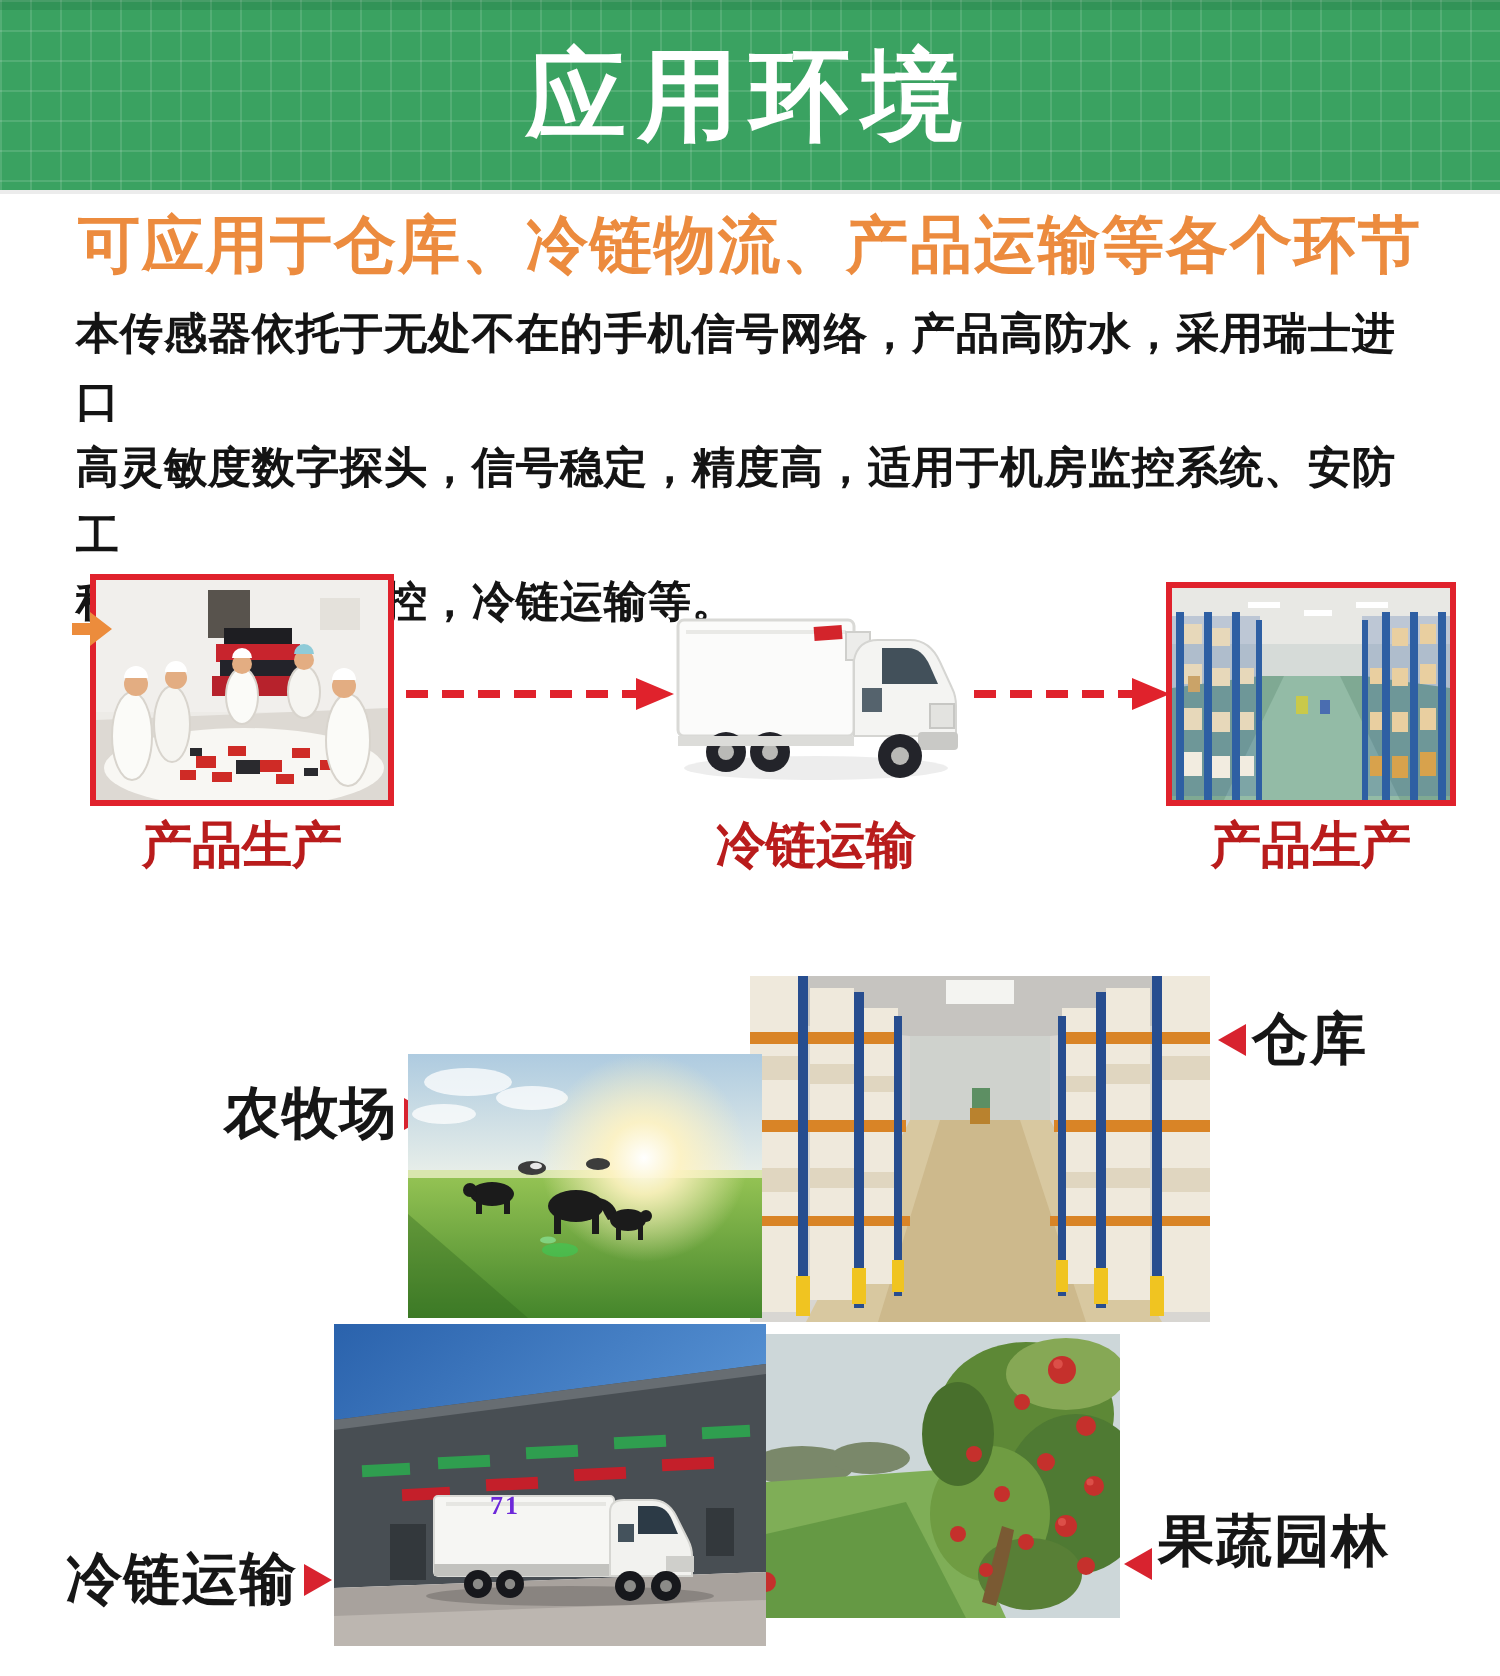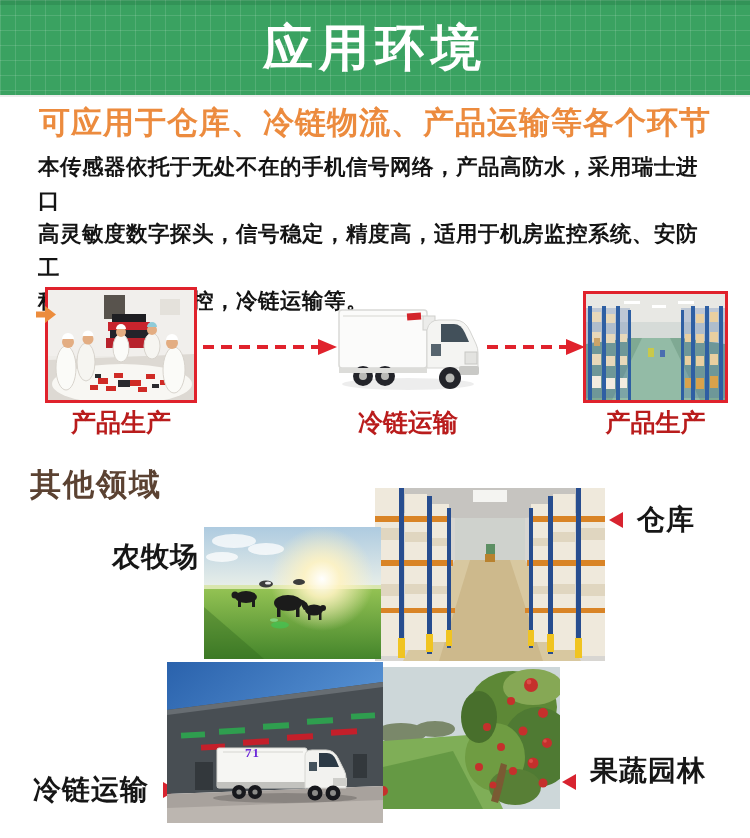--- a/index.html
+++ b/index.html
@@ -35,21 +35,21 @@
   .photo-plain{position:absolute;}
   .photo-frame svg,.photo-plain svg{display:block;width:100%;height:100%;}
   .flow-label{position:absolute;top:406px;font-size:25px;font-weight:bold;color:#b91c1c;text-align:center;}
   .orange-arrow{position:absolute;left:36px;top:306px;z-index:5;}
   .dashed-arrow{position:absolute;top:338px;}
   
   .section-heading{
     position:absolute;left:30px;top:464px;
     color:#5b4232;font-size:31px;font-weight:bold;letter-spacing:2px;
   }
-  .side-label{position:absolute;display:flex;align-items:center;gap:14px;font-weight:bold;color:#161616;}
+  .side-label{position:absolute;display:flex;align-items:center;gap:3px;font-weight:bold;color:#161616;}
   .side-label .txt{font-size:28px;letter-spacing:1px;}
   .tri-r{width:0;height:0;border-top:8px solid transparent;border-bottom:8px solid transparent;border-left:14px solid #d8232f;}
   .tri-l{width:0;height:0;border-top:8px solid transparent;border-bottom:8px solid transparent;border-right:14px solid #d8232f;}
   .dock-number{
     position:absolute;left:245px;top:745px;z-index:3;color:#6d28d9;font-size:13px;font-weight:bold;letter-spacing:1px;
   }
 </style>
 </head>
 <body>
 
@@ -227,21 +227,20 @@
       </g>
       <rect x="62" y="54" width="6" height="9" fill="#c9c94a"></rect>
       <rect x="74" y="56" width="5" height="7" fill="#4a6db0"></rect>
     </svg>
   </div>
 
   <div class="flow-label" style="left:45px;width:152px;">产品生产</div>
   <div class="flow-label" style="left:333px;width:150px;">冷链运输</div>
   <div class="flow-label" style="left:583px;width:145px;">产品生产</div>
 
-  <div class="section-heading">其他领域</div>
 
   <div class="photo-plain" style="left:375px;top:488px;width:230px;height:173px;z-index:1;">
     <svg viewBox="0 0 230 173" preserveAspectRatio="none">
       <rect width="230" height="173" fill="#d8d6d2"></rect>
       <polygon points="0,0 230,0 230,22 150,30 80,30 0,22" fill="#c6c4c0"></polygon>
       <rect x="98" y="2" width="34" height="12" fill="#f4f4f1"></rect>
       <rect x="80" y="30" width="70" height="42" fill="#cfd2cd"></rect>
       <rect x="111" y="56" width="9" height="16" fill="#5d8f63"></rect>
       <polygon points="80,72 150,72 206,173 28,173" fill="#d8c8a0"></polygon>
       <polygon points="95,72 135,72 168,173 64,173" fill="#cdb98c"></polygon>

